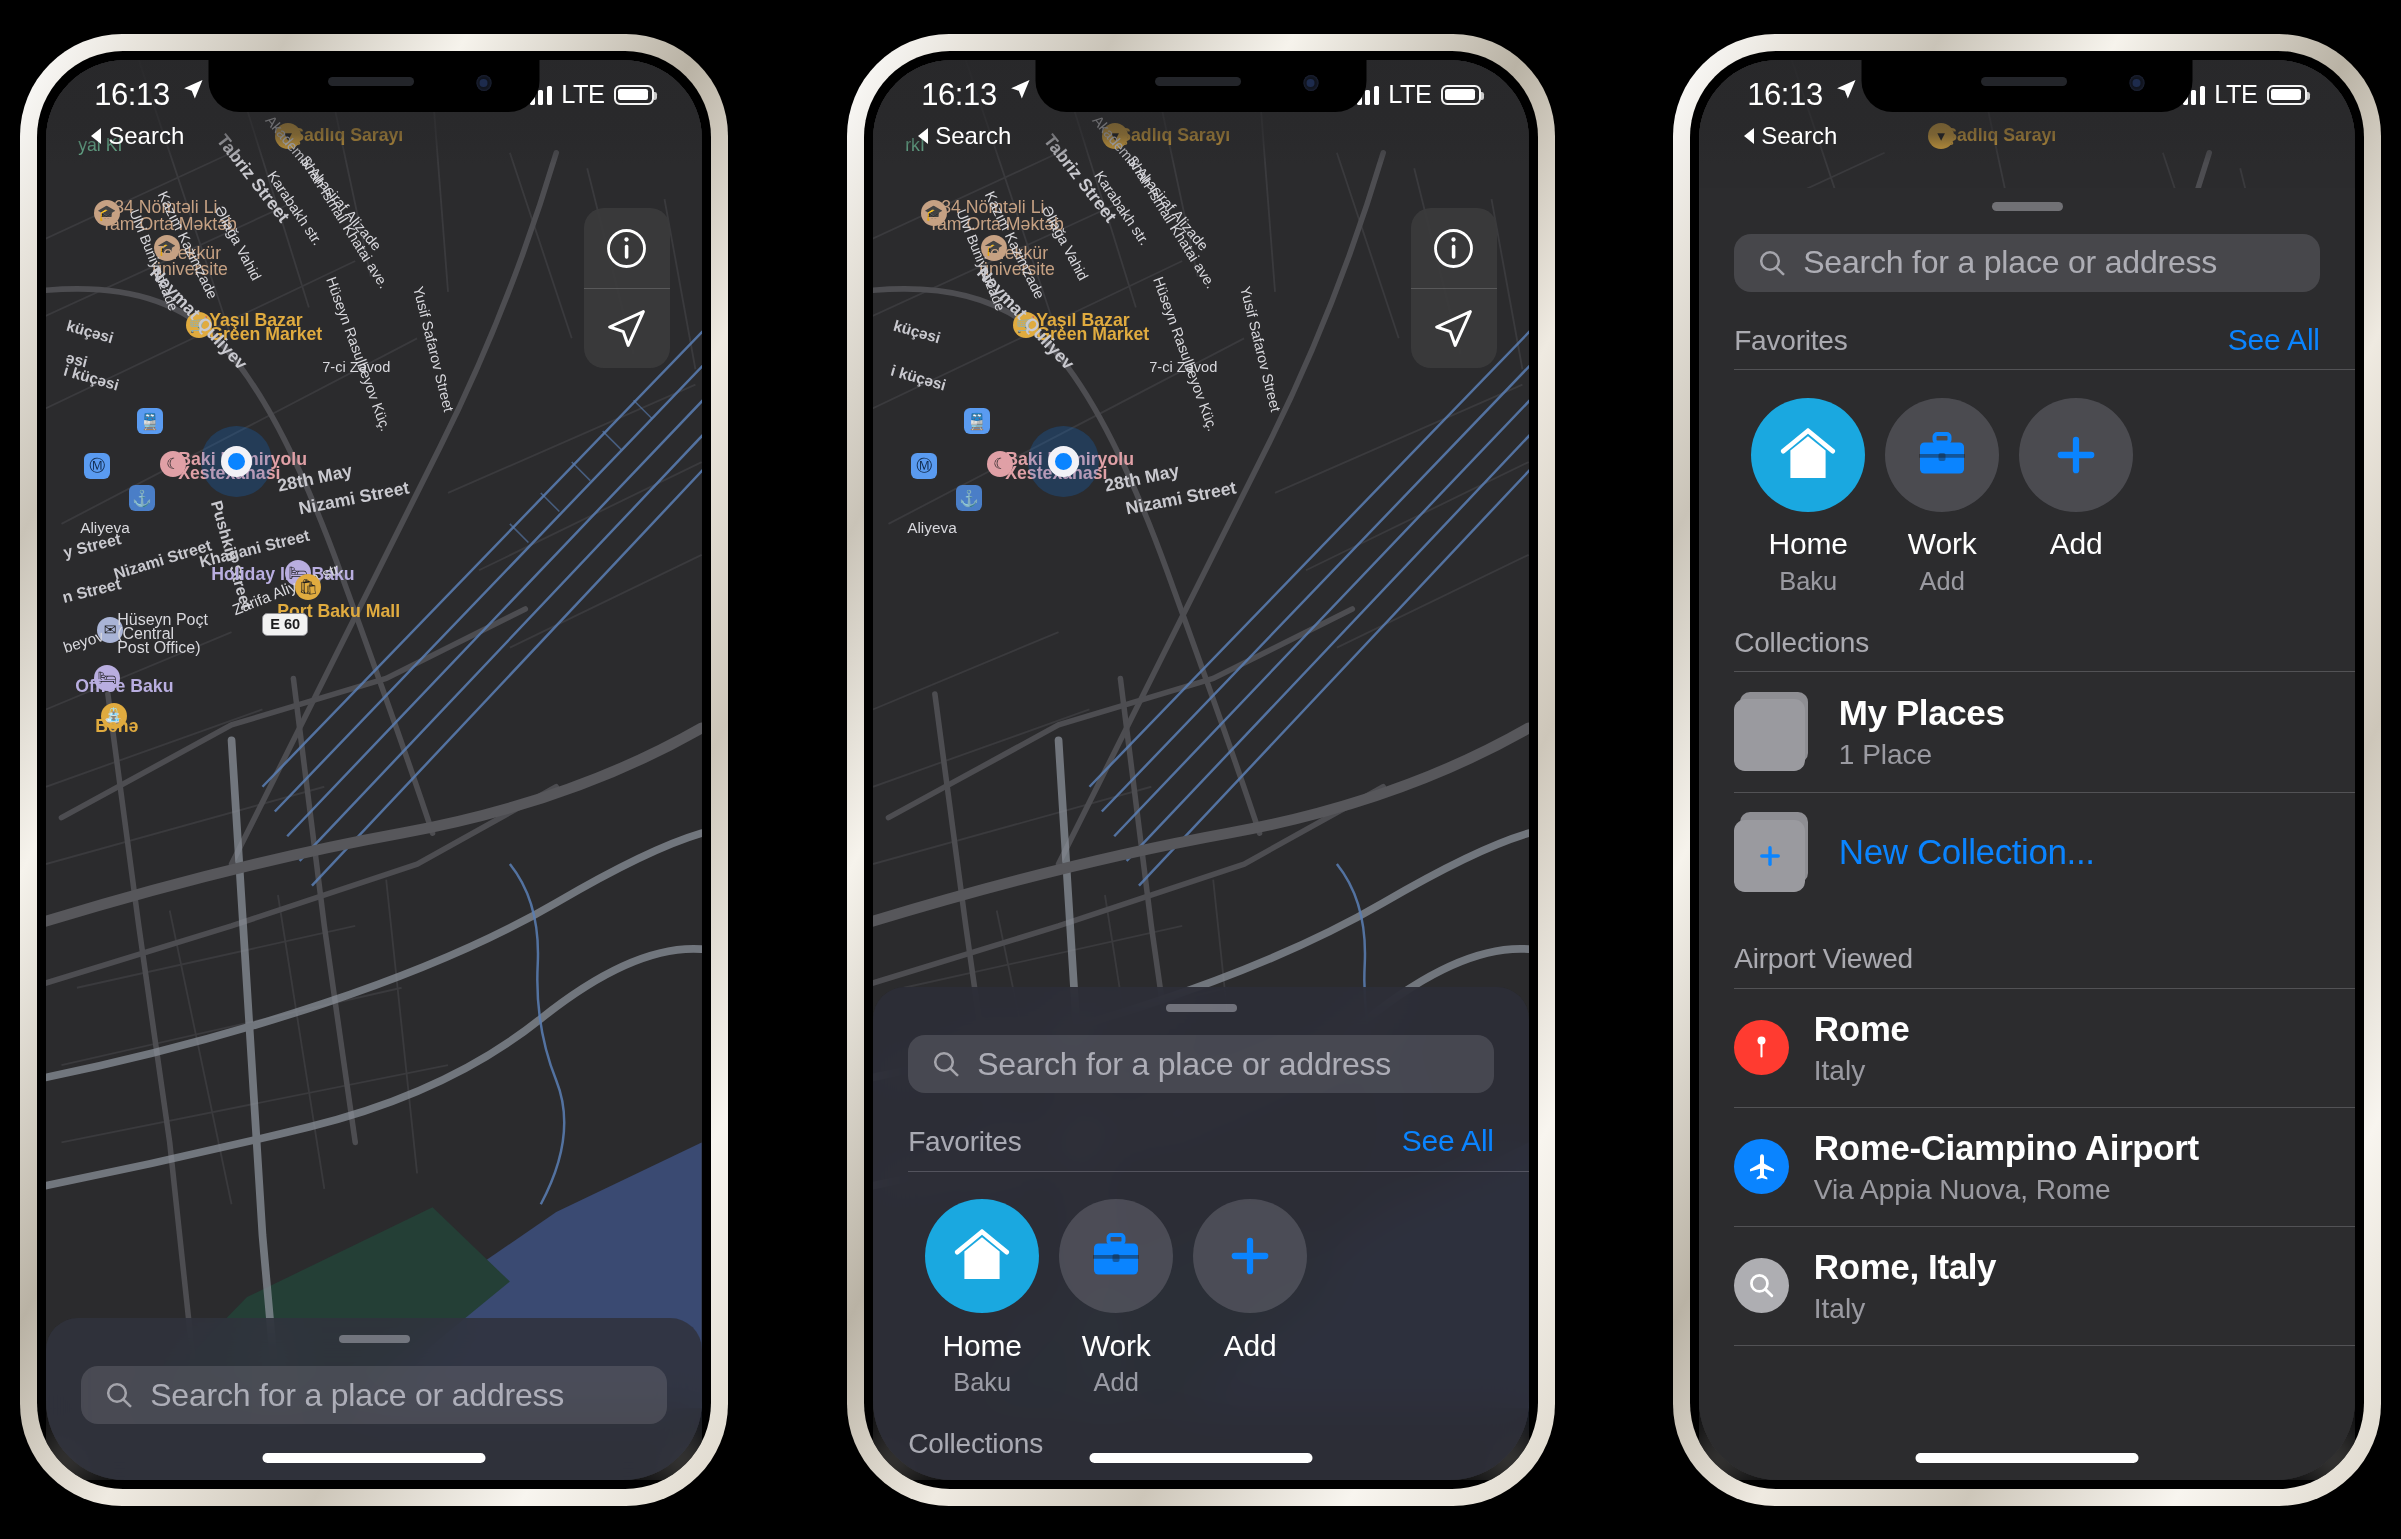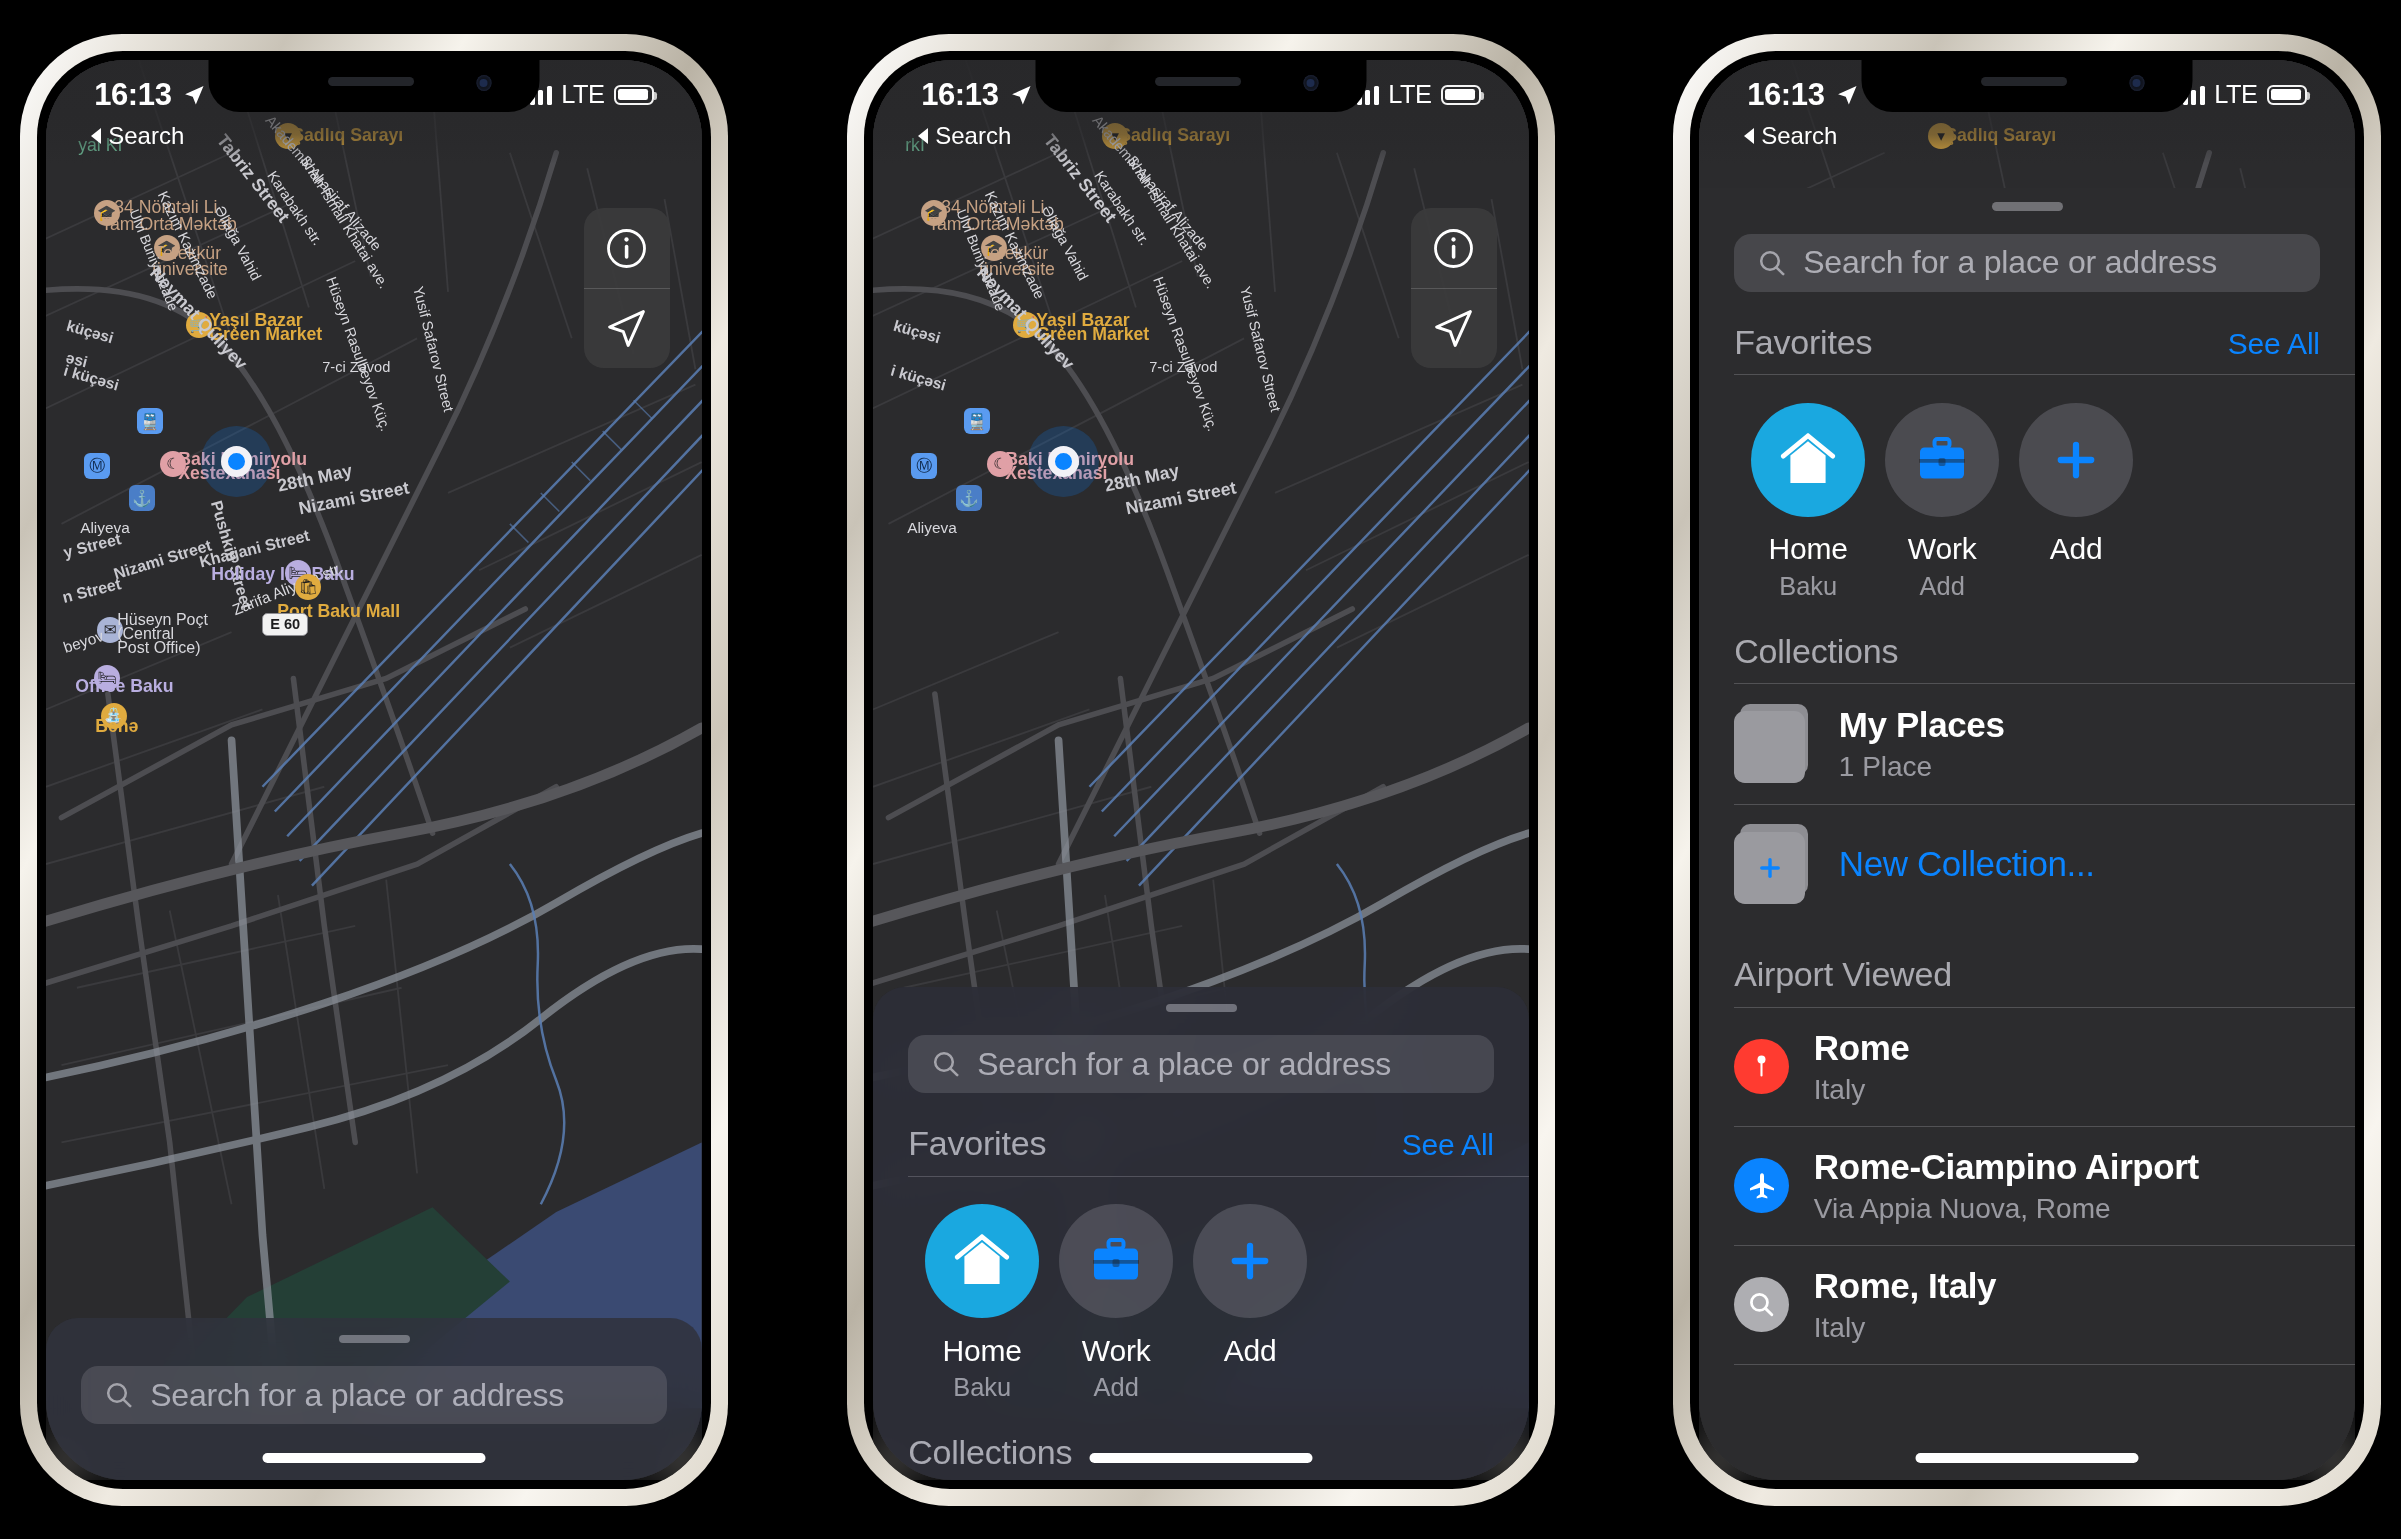--- a/index.html
+++ b/index.html
@@ -94,24 +94,24 @@
   .statusbar {
     position: absolute;
     top: 0; left: 0; right: 0;
     height: 71px;
     z-index: 50;
     pointer-events: none;
   }
   .sb-left {
     position: absolute;
     left: 48px; top: 17px;
-    display: flex; align-items: center; gap: 10.8px;
+    display: flex; gap: 10.8px;
     color: #fff;
     font-size: 31px;
-    font-weight: 700;
+    font-weight: 400;
     letter-spacing: -0.4px;
   }
   .sb-loc-arrow { display: block; }
   .sb-right {
     position: absolute;
     right: 48px; top: 20px;
     display: flex; align-items: center; gap: 9.2px;
     color: #fff;
   }
   .bars { display:flex; align-items:flex-end; gap:3.1px; height: 20px; }
@@ -211,21 +211,21 @@
     letter-spacing: -0.2px;
   }
 
   
   .sec-head {
     display: flex; align-items: baseline; justify-content: space-between;
     padding: 31px 35px 12.3px;
   }
   .sec-title {
     color: rgba(235,235,245,0.66);
-    font-size: 34px;
+    font-size: 28px;
     letter-spacing: -0.2px;
   }
   .see-all {
     color: #0a84ff;
     font-size: 30px;
     letter-spacing: -0.2px;
   }
   .hairline { height:0.8px; background: rgba(235,235,245,0.20); margin-left: 35px; }
 
   

